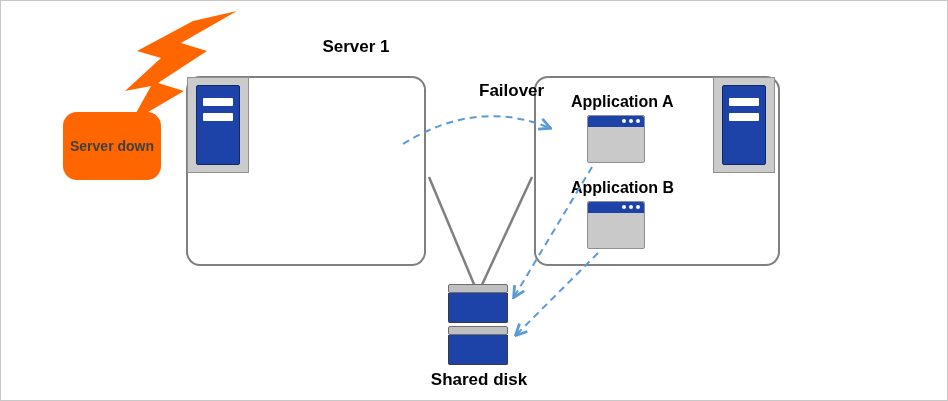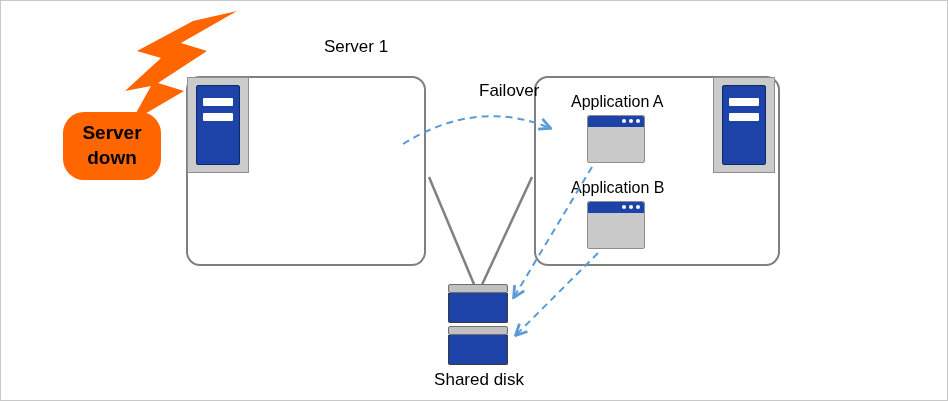--- a/index.html
+++ b/index.html
@@ -5,21 +5,21 @@
   * { margin: 0; padding: 0; box-sizing: border-box; }
   html, body { background: #ffffff; font-family: "Liberation Sans", sans-serif; }
   .canvas {
     position: relative; width: 948px; height: 401px;
     background: #ffffff; border: 1px solid #c8c8c8; overflow: hidden;
   }
   .overlay {
     position: absolute; left: 0; top: 0; width: 948px; height: 401px;
     z-index: 5; pointer-events: none;
   }
-  .label { position: absolute; font-size: 17px; color: #000; white-space: nowrap; z-index: 3; }
+  .label { position: absolute; font-size: 17px; color: #000; white-space: nowrap; z-index: 3; font-weight: bold; }
   .center { text-align: center; }
   .app-label { font-size: 16px; }
   .node-box {
     position: absolute; background: #ffffff;
     border: 2px solid #7f7f7f; border-radius: 14px; z-index: 1;
   }
   .box-server1 { left: 185px; top: 75px; width: 240px; height: 190px; }
   .box-server2 { left: 533px; top: 75px; width: 246px; height: 190px; }
 
   .server-icon {
@@ -51,22 +51,22 @@
   .app-dot { position: absolute; top: 3px; width: 4px; height: 4px; border-radius: 50%; background: #ffffff; }
   .dot-1 { right: 4px; } .dot-2 { right: 11px; } .dot-3 { right: 18px; }
 
   .disk { position: absolute; left: 447px; top: 283px; width: 60px; z-index: 6; }
   .disk-unit { margin-bottom: 3px; }
   .disk-top { height: 9px; background: #c0c0c0; border: 1px solid #6e6e6e; border-radius: 2px; }
   .disk-body { height: 30px; background: #1e43a8; border: 1px solid #3a3a3a; border-top: none; border-radius: 0 0 2px 2px; }
 
   .callout {
     position: absolute; left: 62px; top: 111px; width: 98px; height: 68px;
-    background: #ff6600; border-radius: 21px; color: #000000;
-    font-weight: bold; font-size: 19px; line-height: 1.3;
+    background: #ff6600; border-radius: 14px; color: #404040;
+    font-weight: bold; font-size: 14px; line-height: 1.3;
     display: flex; align-items: center; justify-content: center;
     text-align: center; z-index: 7; padding: 4px;
   }
   .lbl-server1 { left: 295px; top: 36px; width: 120px; }
   .lbl-server2 { left: 555px; top: 36px; width: 120px; }
   .lbl-failover { left: 443px; top: 80px; margin-left: 35px; }
   .lbl-app-a { left: 570px; top: 92px; }
   .lbl-app-b { left: 570px; top: 178px; }
   .lbl-disk { left: 418px; top: 369px; width: 120px; }
 </style>

